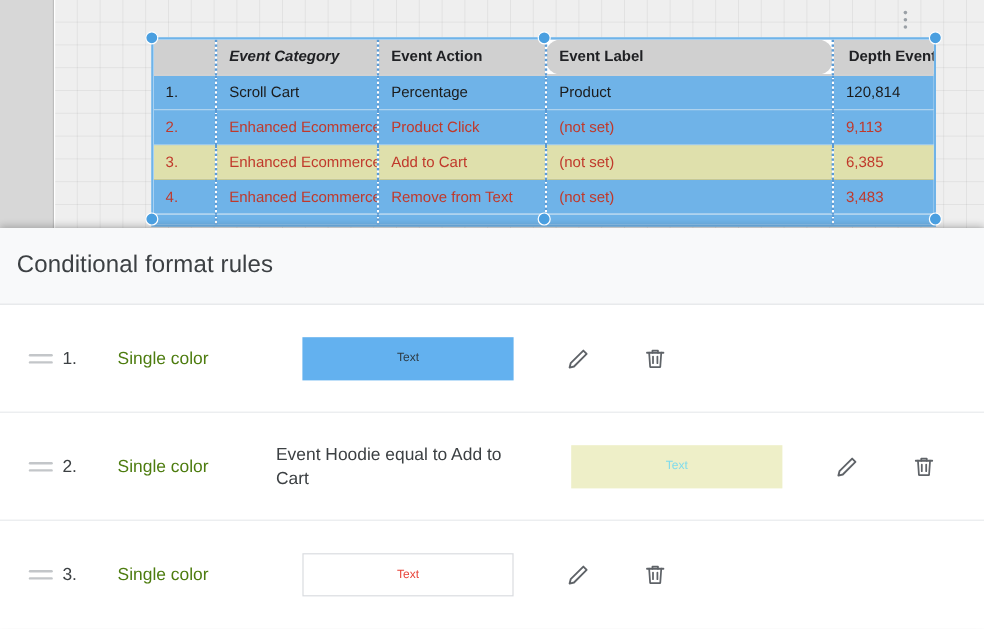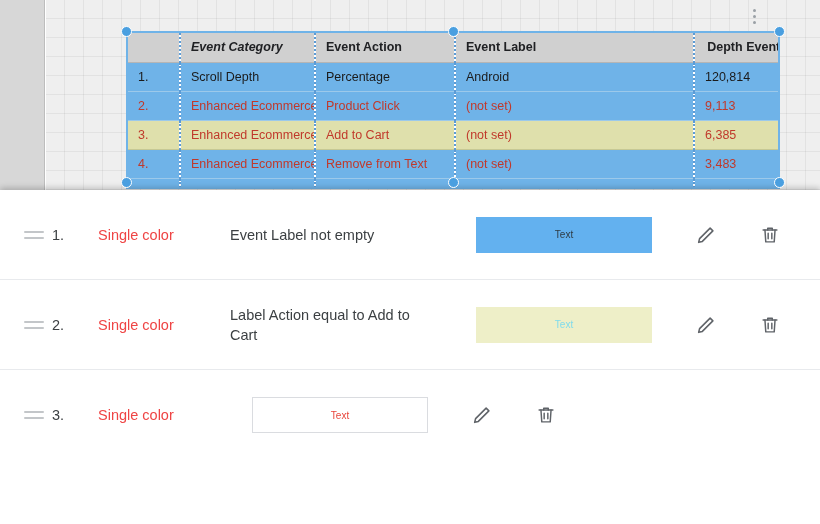--- a/index.html
+++ b/index.html
@@ -61,21 +61,21 @@
     font-size: 12.5px; padding: 0 10px; height: 29px; text-align: left;
     white-space: nowrap; overflow: hidden;
   }
   table.rpt thead th {
     background: #d0d0d0; color: #202124; font-weight: bold; font-size: 12.5px;
     border-bottom: 1px solid #b5b5b5;
   }
   .col-idx { width: 52px; }
   .col-cat { width: 135px; font-style: italic; }
   .col-act { width: 140px; }
-  .col-lbl { width: 239px; }
+  .col-lbl { width: 239px; border-radius: 12px; }
   .col-tot { width: 119px; text-align: right !important; }
   .dotdiv { border-left: 2px dotted #5b9bd5; }
 
   tr.rowblue td { background: #6fb3e8; color: #c0392b; border-bottom: 1px solid #9cc9ea; }
   tr.rowblue.dark td { color: #1b1b1b; }
   tr.rowyellow td { background: #dfe0ac; color: #c0392b; border-bottom: 1px solid #c6c894; }
   tr.rowyellow td.dotdiv { border-left: 2px dotted #5b9bd5; }
   td.num { text-align: right; }
 
   
@@ -97,21 +97,21 @@
     display: flex; align-items: center;
     height: 90px; padding: 0 14px 0 24px;
     border-bottom: 1px solid #e8eaed;
   }
   .rule-row:last-child { border-bottom: none; }
 
   .drag-handle { width: 28px; display: flex; flex-direction: column; gap: 4px; }
   .drag-handle i { display: block; width: 20px; height: 2px; background: #c3c6c9; border-radius: 1px; }
 
   .rule-num { width: 46px; font-size: 14.5px; color: #3c4043; }
-  .rule-type { width: 132px; font-size: 14.5px; color: #ef4444; }
+  .rule-type { width: 132px; font-size: 14.5px; color: #4d7c0f; }
   .rule-cond {
     width: 224px; font-size: 14.5px; color: #3c4043; line-height: 20px;
     padding-right: 14px;
   }
 
   .chip-wrap { width: 220px; display: flex; justify-content: center; }
   .chip {
     width: 176px; height: 36px; display: flex; align-items: center;
     justify-content: center; font-size: 10px;
   }
@@ -148,23 +148,23 @@
             <th class="col-lbl dotdiv">Event Label</th>
             <th class="col-tot dotdiv">
               <span>Depth Events</span>
               <span>▼</span>
             </th>
           </tr>
         </thead>
         <tbody>
           <tr class="rowblue dark">
             <td>1.</td>
-            <td class="dotdiv">Scroll Depth</td>
+            <td class="dotdiv">Scroll Cart</td>
             <td class="dotdiv">Percentage</td>
-            <td class="dotdiv">Android</td>
+            <td class="dotdiv">Product</td>
             <td class="dotdiv num">120,814</td>
           </tr>
           <tr class="rowblue">
             <td>2.</td>
             <td class="dotdiv">Enhanced Ecommerce</td>
             <td class="dotdiv">Product Click</td>
             <td class="dotdiv">(not set)</td>
             <td class="dotdiv num">9,113</td>
           </tr>
           <tr class="rowyellow">
@@ -194,31 +194,33 @@
 
     <div class="handle h-tl"></div>
     <div class="handle h-tm"></div>
     <div class="handle h-tr"></div>
     <div class="handle h-bl"></div>
     <div class="handle h-bm"></div>
     <div class="handle h-br"></div>
   </div>
 
   <div class="dialog">
+    <div class="dialog-head">
+      <div class="dialog-title">Conditional format rules</div>
+    </div>
 
     <div class="rules-body">
 
       <div class="rule-row">
         <div class="drag-handle">
             <i></i>
             <i></i>
           </div>
         <div class="rule-num">1.</div>
         <div class="rule-type">Single color</div>
-        <div class="rule-cond">Event Label not empty</div>
         <div class="chip-wrap">
           <div class="chip blue">Text</div>
         </div>
         <div class="act-cell">
           <div class="icon-btn">
             <svg width="22" height="22" viewBox="0 0 24 24" fill="none" stroke="#5f6368" stroke-width="1.7" stroke-linecap="round" stroke-linejoin="round">
               <path d="M16.5 4.5l3 3L8 19l-4 1 1-4z"></path>
             </svg>
           </div>
         </div>
@@ -234,21 +236,21 @@
         </div>
       </div>
 
       <div class="rule-row">
         <div class="drag-handle">
             <i></i>
             <i></i>
           </div>
         <div class="rule-num">2.</div>
         <div class="rule-type">Single color</div>
-        <div class="rule-cond">Label Action equal to Add to Cart</div>
+        <div class="rule-cond">Event Hoodie equal to Add to Cart</div>
         <div class="chip-wrap">
           <div class="chip yellow">Text</div>
         </div>
         <div class="act-cell">
           <div class="icon-btn">
             <svg width="22" height="22" viewBox="0 0 24 24" fill="none" stroke="#5f6368" stroke-width="1.7" stroke-linecap="round" stroke-linejoin="round">
               <path d="M16.5 4.5l3 3L8 19l-4 1 1-4z"></path>
             </svg>
           </div>
         </div>

